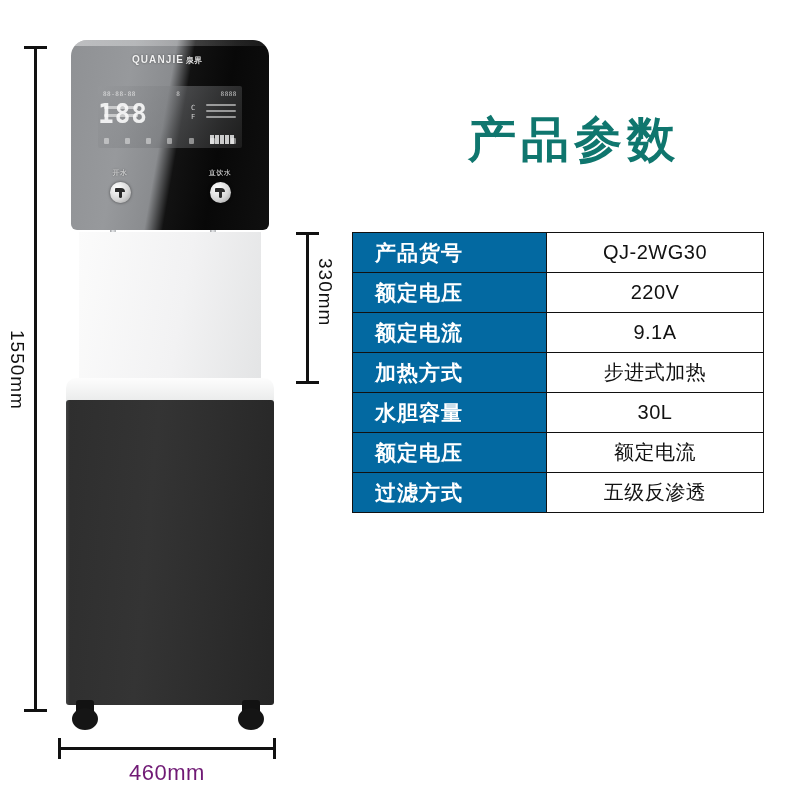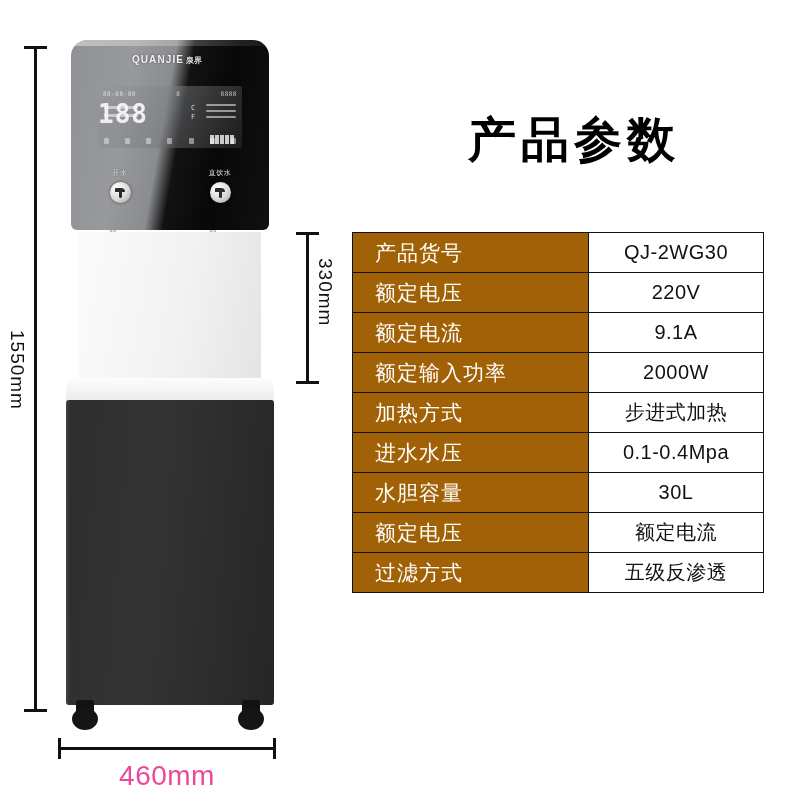--- a/index.html
+++ b/index.html
@@ -52,23 +52,23 @@
     position: absolute;
     writing-mode: vertical-rl;
     text-orientation: mixed;
     font-size: 19px;
     letter-spacing: 1px;
     color: #111111;
     white-space: nowrap;
   }
   .dim-label-h {
     position: absolute;
-    font-size: 28px;
+    font-size: 22px;
     letter-spacing: 0.5px;
-    color: #ec4899;
+    color: #701a75;
     white-space: nowrap;
     text-align: center;
   }
 
   
   #dim-1550-line  { left: 34px; top: 46px; height: 666px; }
   #dim-1550-top   { left: 24px; top: 46px; width: 23px; }
   #dim-1550-bot   { left: 24px; top: 709px; width: 23px; }
   #dim-1550-label { left: 6px; top: 330px; }
 
@@ -321,42 +321,42 @@
     width: 452px; height: 800px;
   }
 
   #spec-title {
     position: absolute;
     left: 0; right: 0; top: 108px;
     text-align: center;
     font-size: 48px;
     font-weight: bold;
     letter-spacing: 5px;
-    color: #000000;
+    color: #0f766e;
   }
 
   #spec-table {
     position: absolute;
     left: 4px; top: 232px;
     width: 412px;
     border-collapse: collapse;
     table-layout: fixed;
   }
   #spec-table tr { height: 40px; }
   #spec-table td {
     border: 1px solid #111111;
     padding: 0 6px;
     vertical-align: middle;
   }
   #spec-table td.k {
-    width: 236px;
-    background: #a16207;
+    width: 194px;
+    background: #0369a1;
     color: #ffffff;
     font-size: 21px;
-    font-weight: normal;
+    font-weight: bold;
     letter-spacing: 1px;
     padding-left: 22px;
   }
   #spec-table td.v {
     background: #ffffff;
     color: #111111;
     font-size: 20px;
     text-align: center;
     letter-spacing: .5px;
   }
@@ -478,32 +478,24 @@
           </tr>
           <tr>
             <td class="k">额定电压</td>
             <td class="v">220V</td>
           </tr>
           <tr>
             <td class="k">额定电流</td>
             <td class="v">9.1A</td>
           </tr>
           <tr>
-            <td class="k">额定输入功率</td>
-            <td class="v">2000W</td>
-          </tr>
-          <tr>
             <td class="k">加热方式</td>
             <td class="v">步进式加热</td>
           </tr>
           <tr>
-            <td class="k">进水水压</td>
-            <td class="v">0.1-0.4Mpa</td>
-          </tr>
-          <tr>
             <td class="k">水胆容量</td>
             <td class="v">30L</td>
           </tr>
           <tr>
             <td class="k">额定电压</td>
             <td class="v">额定电流</td>
           </tr>
           <tr>
             <td class="k">过滤方式</td>
             <td class="v">五级反渗透</td>

